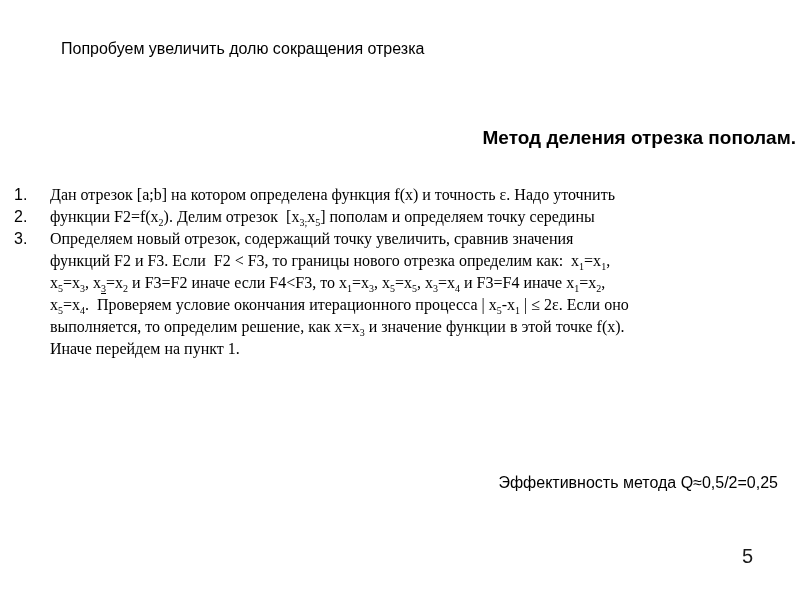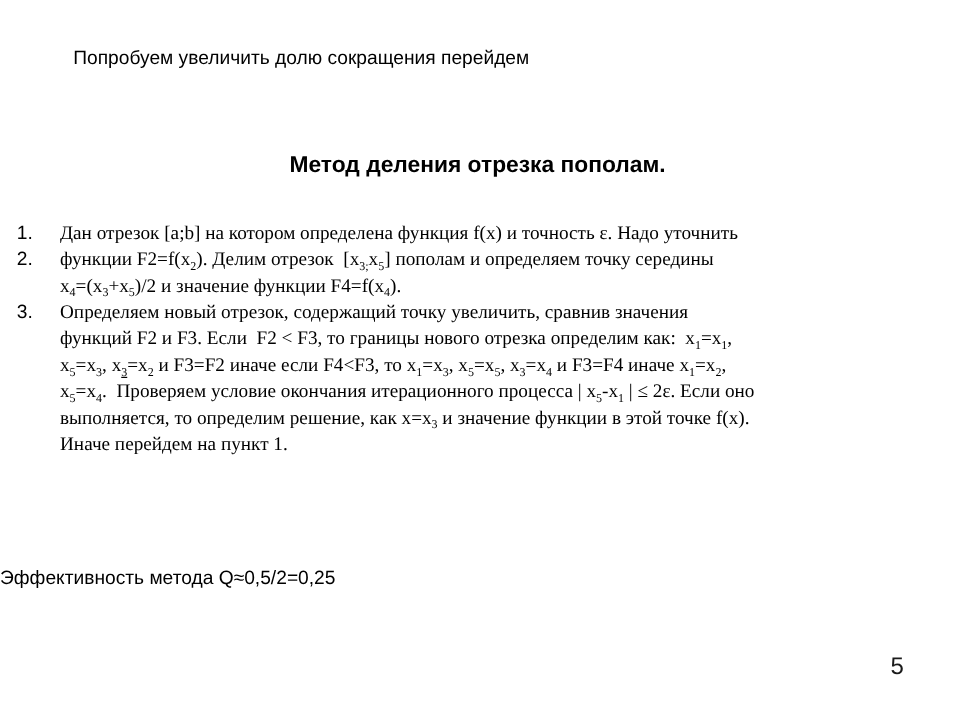--- a/index.html
+++ b/index.html
@@ -26,21 +26,21 @@
     top: 38px;
     font-size: 16px;
     line-height: 22px;
     white-space: pre;
   }
   .title {
     position: absolute;
     left: 0;
     top: 126px;
     width: 796px;
-    text-align: center;
+    text-align: right;
     font-weight: bold;
     font-size: 19px;
     line-height: 24px;
     white-space: pre;
   }
   .list {
     position: absolute;
     left: 14px;
     top: 184px;
     width: 774px;
@@ -71,54 +71,53 @@
     vertical-align: -4px;
   }
   sub.u {
     text-decoration: underline;
   }
   .efficiency {
     position: absolute;
     left: 0;
     top: 472px;
     width: 778px;
-    text-align: left;
+    text-align: right;
     font-size: 16px;
     line-height: 22px;
     white-space: pre;
   }
   .page-number {
     position: absolute;
     left: 742px;
     top: 544px;
     font-size: 20px;
     line-height: 24px;
     color: #1a1a1a;
   }
 </style>
 </head>
 <body>
 
 <div class="slide">
-  <div class="top-note">Попробуем увеличить долю сокращения перейдем</div>
+  <div class="top-note">Попробуем увеличить долю сокращения отрезка</div>
 
   <div class="title">Метод деления отрезка пополам.</div>
 
   <div class="list">
       <div class="list-item">
         <div class="num">1.</div>
         <div class="content">
           <div class="line">Дан отрезок [a;b] на котором определена функция f(x) и точность ε. Надо уточнить</div>
         </div>
       </div>
       <div class="list-item">
         <div class="num">2.</div>
         <div class="content">
           <div class="line">функции F2=f(x<sub>2</sub>). Делим отрезок  [x<sub>3;</sub>x<sub>5</sub>] пополам и определяем точку середины</div>
-          <div class="line">x<sub>4</sub>=(x<sub>3</sub>+x<sub>5</sub>)/2 и значение функции F4=f(x<sub>4</sub>).</div>
         </div>
       </div>
       <div class="list-item">
         <div class="num">3.</div>
         <div class="content">
           <div class="line">Определяем новый отрезок, содержащий точку увеличить, сравнив значения</div>
           <div class="line">функций F2 и F3. Если  F2 &lt; F3, то границы нового отрезка определим как:  x<sub>1</sub>=x<sub>1</sub>,</div>
           <div class="line">x<sub>5</sub>=x<sub>3</sub>, x<sub class="u">3</sub>=x<sub>2</sub> и F3=F2 иначе если F4&lt;F3, то x<sub>1</sub>=x<sub>3</sub>, x<sub>5</sub>=x<sub>5</sub>, x<sub>3</sub>=x<sub>4</sub> и F3=F4 иначе x<sub>1</sub>=x<sub>2</sub>,</div>
           <div class="line">x<sub>5</sub>=x<sub>4</sub>.  Проверяем условие окончания итерационного процесса | x<sub>5</sub>-x<sub>1</sub> | ≤ 2ε. Если оно</div>
           <div class="line">выполняется, то определим решение, как x=x<sub>3</sub> и значение функции в этой точке f(x).</div>

